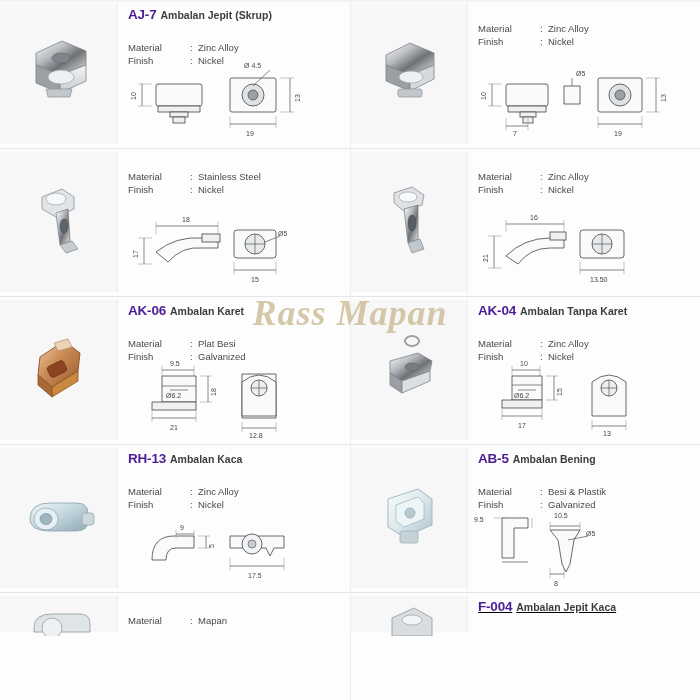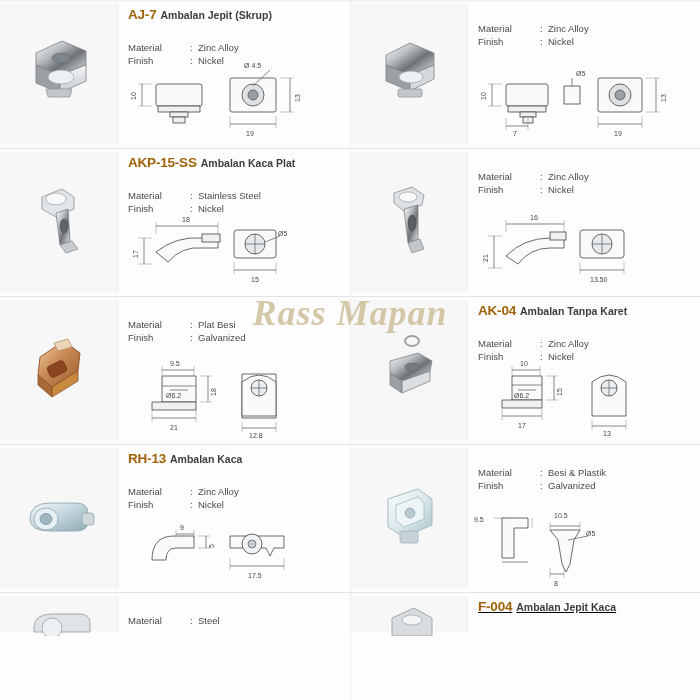--- a/index.html
+++ b/index.html
@@ -62,21 +62,21 @@
     position: relative;
     padding-left: 10px;
   }
   .title-row {
     white-space: nowrap;
     margin-top: 1px;
   }
   .code {
     font-weight: bold;
     font-size: 13.5px;
-    color: #a16207;
+    color: #4c1d95;
     letter-spacing: -0.2px;
   }
   .name {
     font-weight: bold;
     font-size: 10.5px;
     color: #3d3d3d;
     margin-left: 4px;
   }
   .spec {
     margin-top: 18px;
@@ -273,23 +273,20 @@
             <svg width="86" height="86" viewBox="0 0 86 86">
               <path d="M26 18 L46 10 L58 18 L58 30 L40 38 L26 30 Z" fill="#e2e5e8" stroke="#8b9095" stroke-width="0.8"></path>
               <ellipse cx="40" cy="20" rx="10" ry="6" fill="#f6f8f9" stroke="#9aa0a5" stroke-width="0.7"></ellipse>
               <path d="M40 34 L52 30 L54 62 L44 66 Z" fill="url(#g1)" stroke="#7d8186" stroke-width="0.8"></path>
               <ellipse cx="48" cy="47" rx="4" ry="7" fill="#5e6468" stroke="#4a4f53" stroke-width="0.6"></ellipse>
               <path d="M44 66 L56 62 L62 70 L50 74 Z" fill="#c7ccd0" stroke="#8b9095" stroke-width="0.8"></path>
             </svg>
           </div>
         </div>
         <div class="info">
-          <div class="title-row">
-            <span class="code">AKP-15-SS</span><span class="name">Ambalan Kaca  Plat</span>
-          </div>
           <div class="spec">
             <div class="srow">
                 <span class="lbl">Material</span>
                 <span class="colon">:</span>
                 <span class="val">Stainless Steel</span>
               </div>
             <div class="srow">
                 <span class="lbl">Finish</span>
                 <span class="colon">:</span>
                 <span class="val">Nickel</span>
@@ -392,20 +389,23 @@
               </defs>
               <path d="M24 30 L48 14 L64 26 L62 44 L36 60 L22 48 Z" fill="url(#gb)" stroke="#8a4f25" stroke-width="0.9"></path>
               <path d="M22 48 L36 60 L36 70 L22 58 Z" fill="#a96a38" stroke="#8a4f25" stroke-width="0.8"></path>
               <path d="M36 60 L62 44 L62 54 L36 70 Z" fill="#c9893f" stroke="#8a4f25" stroke-width="0.8"></path>
               <rect x="32" y="36" width="18" height="12" rx="3" fill="#8c4521" stroke="#6d3517" stroke-width="0.7" transform="rotate(-26 41 42)"></rect>
               <path d="M38 16 L52 12 L56 20 L42 24 Z" fill="#ead5b7" stroke="#b48a5e" stroke-width="0.7"></path>
             </svg>
           </div>
         </div>
         <div class="info">
+          <div class="title-row">
+            <span class="code">AK-06</span><span class="name">Ambalan Karet</span>
+          </div>
           <div class="spec">
             <div class="srow">
                 <span class="lbl">Material</span>
                 <span class="colon">:</span>
                 <span class="val">Plat Besi</span>
               </div>
             <div class="srow">
                 <span class="lbl">Finish</span>
                 <span class="colon">:</span>
                 <span class="val">Galvanized</span>
@@ -580,20 +580,23 @@
                 </linearGradient>
               </defs>
               <path d="M22 24 L52 14 L66 24 L66 50 L38 62 L22 52 Z" fill="url(#gp)" stroke="#9cb3bb" stroke-width="0.9"></path>
               <path d="M30 30 L52 22 L58 28 L58 44 L38 52 L30 46 Z" fill="#eef5f7" stroke="#9cb3bb" stroke-width="0.7"></path>
               <rect x="34" y="56" width="18" height="12" rx="2" fill="#c6d2d7" stroke="#9cb3bb" stroke-width="0.8"></rect>
               <circle cx="44" cy="38" r="5" fill="#b8c9d0" stroke="#8ea5ae" stroke-width="0.7"></circle>
             </svg>
           </div>
         </div>
         <div class="info">
+          <div class="title-row">
+            <span class="code">AB-5</span><span class="name">Ambalan Bening</span>
+          </div>
           <div class="spec">
             <div class="srow">
                 <span class="lbl">Material</span>
                 <span class="colon">:</span>
                 <span class="val">Besi &amp; Plastik</span>
               </div>
             <div class="srow">
                 <span class="lbl">Finish</span>
                 <span class="colon">:</span>
                 <span class="val">Galvanized</span>
@@ -632,21 +635,21 @@
               <path d="M18 36 q0 -14 18 -14 h28 q10 0 10 10 l0 8 h-56 z" fill="#dfe4e7" stroke="#9aa0a5" stroke-width="0.9"></path>
               <circle cx="36" cy="36" r="10" fill="#eef1f3" stroke="#9aa0a5" stroke-width="0.8"></circle>
             </svg>
           </div>
         </div>
         <div class="info">
           <div class="spec">
             <div class="srow">
                 <span class="lbl">Material</span>
                 <span class="colon">:</span>
-                <span class="val">Steel</span>
+                <span class="val">Mapan</span>
               </div>
           </div>
         </div>
       </div>
     </div>
 
     <div class="cell" style="height:44px;text-decoration:underline;">
       <div class="cell-inner">
         <div class="photo">
           <div class="ph-body" style="height:44px;">

